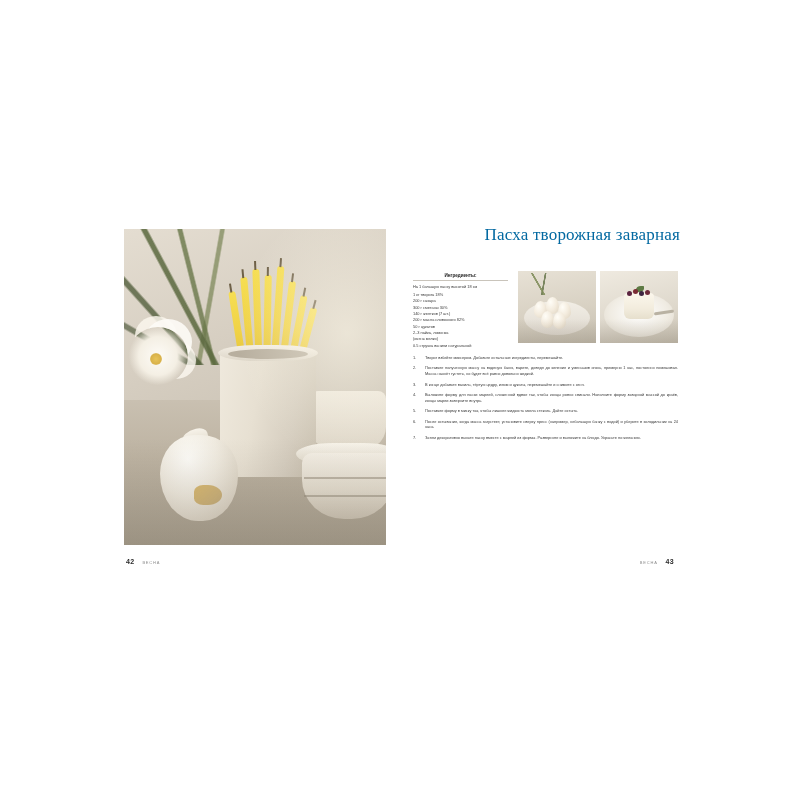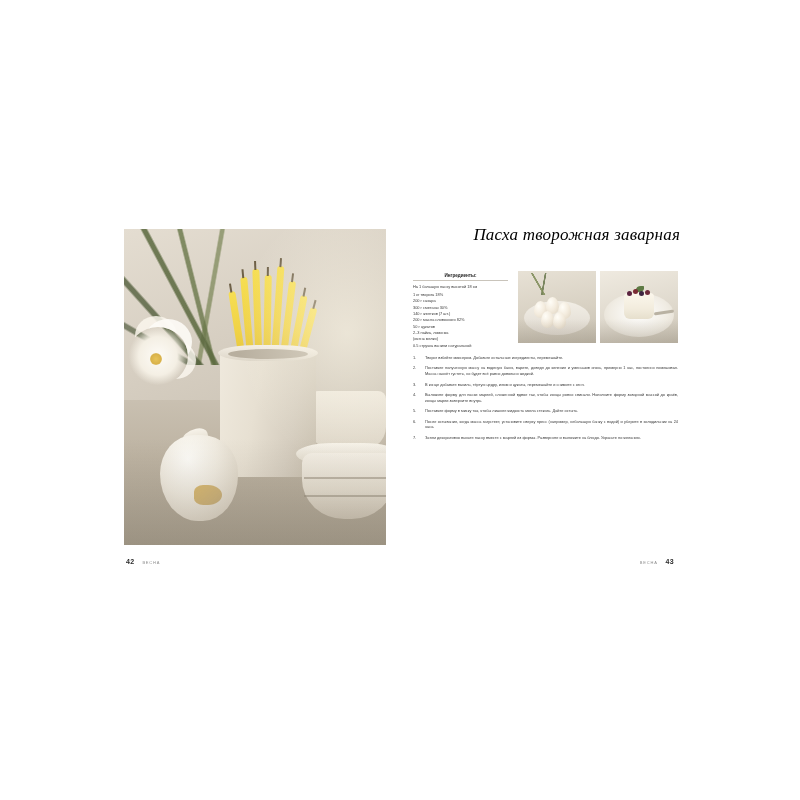--- a/index.html
+++ b/index.html
@@ -207,23 +207,22 @@
     background: #ffffff;
   }
 
   .recipe-title {
     position: absolute;
     left: 10px;
     top: 10px;
     width: 270px;
     text-align: right;
     font-family: "Liberation Serif", serif;
-    font-style: italic;
     font-size: 17px;
-    color: #000000;
+    color: #0369a1;
     letter-spacing: 0.2px;
     white-space: nowrap;
   }
 
   .ingredients {
     position: absolute;
     left: 13px;
     top: 58px;
     width: 95px;
   }

